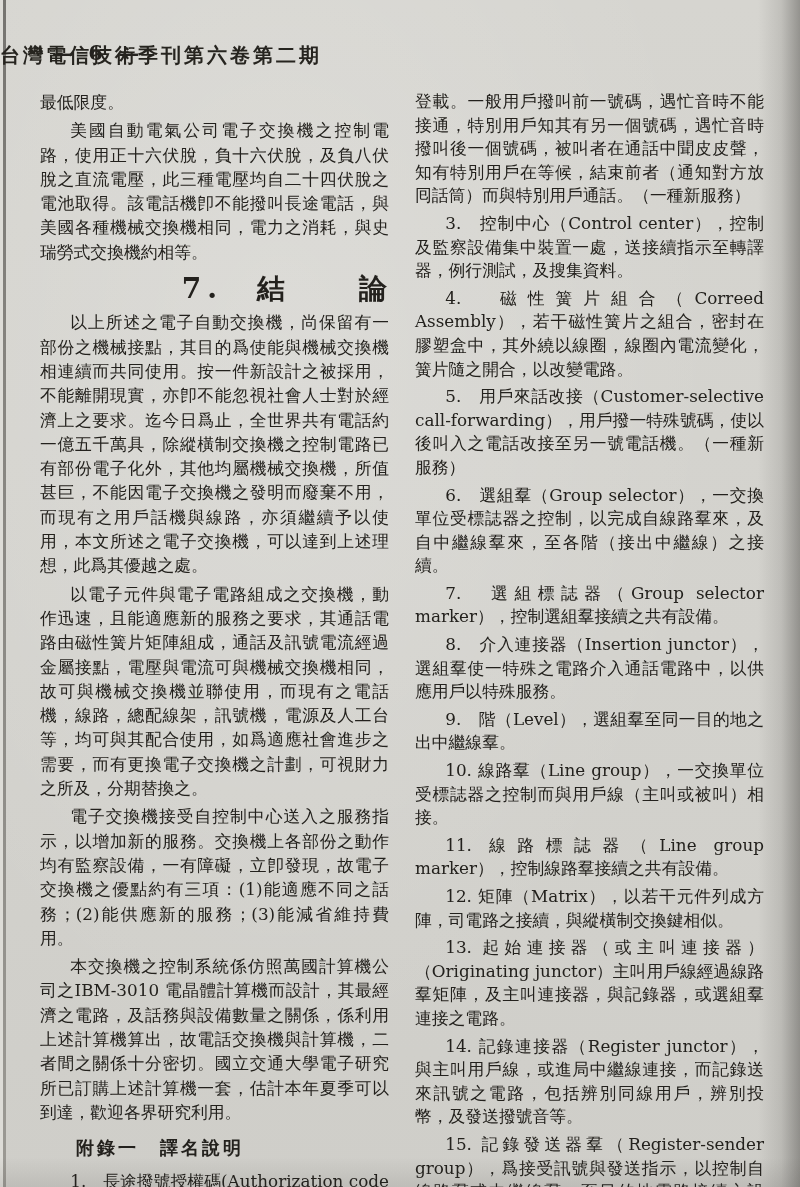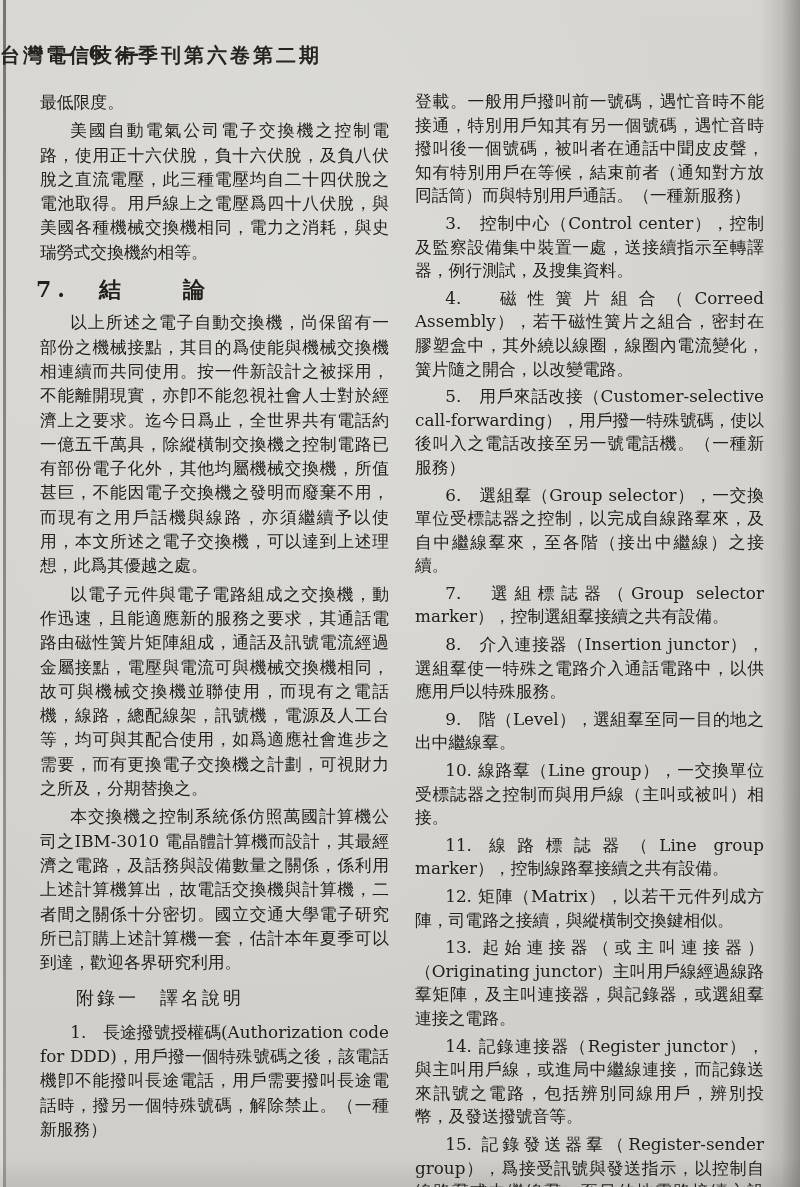--- a/index.html
+++ b/index.html
@@ -51,54 +51,55 @@
     position:absolute;left:36px;top:86px;width:732px;
     display:flex;gap:18px;
   }
   .col{width:357px;font-size:16.8px;text-align:justify;color:#23211d;}
   .col-left{line-height:24.3px;}
   .col-right{line-height:23.6px;}
   .col p{margin:4px;}
   .block-plain{text-indent:0;}
   .block-indent{text-indent:1.8em;}
   .block-section-heading{
-    text-align:left;text-indent:0;
-    font-size:22px;font-weight:bold;letter-spacing:6px;
+    text-align:right;text-indent:0;
+    font-size:28px;font-weight:bold;letter-spacing:6px;
     margin:13px 0 9px 0 !important;
   }
   .block-appendix-heading{
-    text-indent:0;font-weight:normal;font-size:18px;letter-spacing:3px;
+    text-indent:0;font-weight:bold;font-size:18px;letter-spacing:3px;
     margin:12px 0 9px 0 !important;
     padding-left:40px;
   }
 </style>
 </head>
 <body>
 
 <div class="page">
   <div class="edge-strip"></div>
   <div class="gutter-line"></div>
 
   <div class="page-number">— 6 —</div>
   <div class="journal-title">台灣電信技術季刊第六卷第二期</div>
 
   <div class="columns">
     <div class="col col-left">
 
         <p class="block-plain">最低限度。</p>
 
 
-        <p class="block-indent">美國自動電氣公司電子交換機之控制電路，使用正十六伏脫，負十六伏脫，及負八伏脫之直流電壓，此三種電壓均自二十四伏脫之電池取得。用戶線上之電壓爲四十八伏脫，與美國各種機械交換機相同，電力之消耗，與史瑞勞式交換機約相等。</p>
+        <p class="block-indent">美國自動電氣公司電子交換機之控制電路，使用正十六伏脫，負十六伏脫，及負八伏脫之直流電壓，此三種電壓均自二十四伏脫之電池取得。該電話機卽不能撥叫長途電話，與美國各種機械交換機相同，電力之消耗，與史瑞勞式交換機約相等。</p>
 
         <p class="block-section-heading">7.　結　　論</p>
 
         <p class="block-indent">以上所述之電子自動交換機，尚保留有一部份之機械接點，其目的爲使能與機械交換機相連續而共同使用。按一件新設計之被採用，不能離開現實，亦卽不能忽視社會人士對於經濟上之要求。迄今日爲止，全世界共有電話約一億五千萬具，除縱橫制交換機之控制電路已有部份電子化外，其他均屬機械交換機，所值甚巨，不能因電子交換機之發明而廢棄不用，而現有之用戶話機與線路，亦須繼續予以使用，本文所述之電子交換機，可以達到上述理想，此爲其優越之處。</p>
 
         <p class="block-indent">以電子元件與電子電路組成之交換機，動作迅速，且能適應新的服務之要求，其通話電路由磁性簧片矩陣組成，通話及訊號電流經過金屬接點，電壓與電流可與機械交換機相同，故可與機械交換機並聯使用，而現有之電話機，線路，總配線架，訊號機，電源及人工台等，均可與其配合使用，如爲適應社會進步之需要，而有更換電子交換機之計劃，可視財力之所及，分期替換之。</p>
 
+        <p class="block-indent">電子交換機接受自控制中心送入之服務指示，以增加新的服務。交換機上各部份之動作均有監察設備，一有障礙，立卽發現，故電子交換機之優點約有三項：(1)能適應不同之話務；(2)能供應新的服務；(3)能減省維持費用。</p>
 
         <p class="block-indent">本交換機之控制系統係仿照萬國計算機公司之IBM-3010 電晶體計算機而設計，其最經濟之電路，及話務與設備數量之關係，係利用上述計算機算出，故電話交換機與計算機，二者間之關係十分密切。國立交通大學電子研究所已訂購上述計算機一套，估計本年夏季可以到達，歡迎各界研究利用。</p>
 
         <p class="block-appendix-heading">附錄一　譯名說明</p>
 
         <p class="block-indent">1.　長途撥號授權碼(Authorization code for DDD)，用戶撥一個特殊號碼之後，該電話機卽不能撥叫長途電話，用戶需要撥叫長途電話時，撥另一個特殊號碼，解除禁止。（一種新服務）</p>
 
       </div>
     <div class="col col-right">
 

